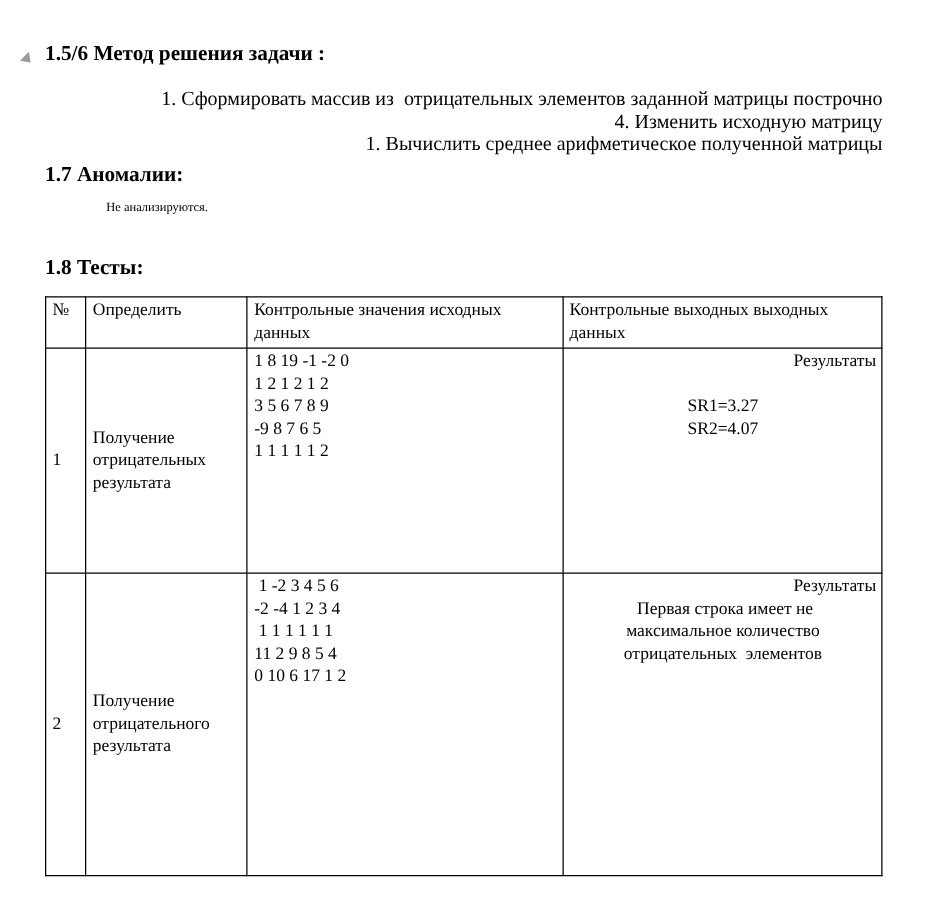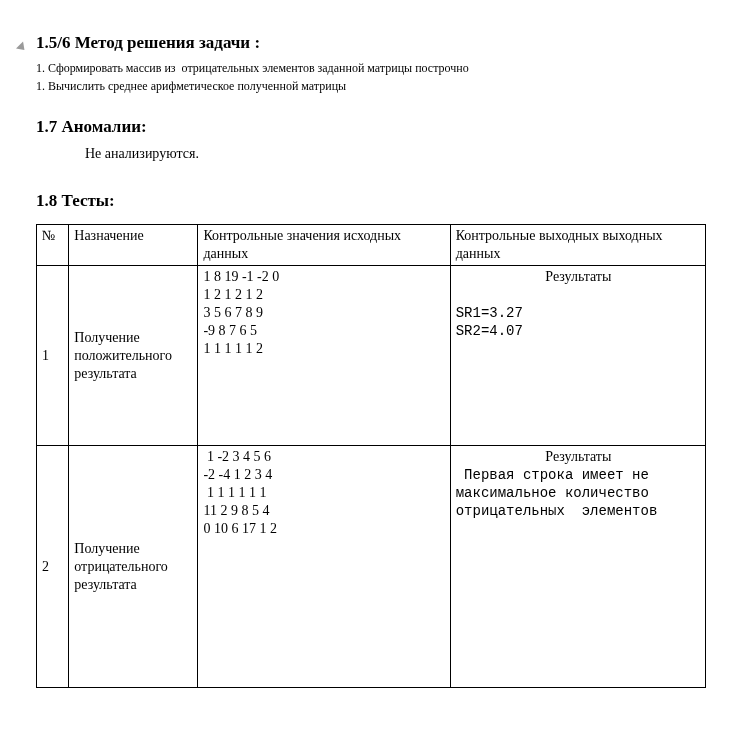--- a/index.html
+++ b/index.html
@@ -23,28 +23,28 @@
     border-top: 7px solid #9a9a9a;
     transform: rotate(-45deg);
     cursor: pointer;
   }
 
   .heading {
     font-size: 17px;
     font-weight: bold;
     line-height: 22px;
   }
-  .method-heading { margin-bottom: 5px; }
+  .method-heading { margin-bottom: 17px; }
 
-  .steps { font-size: 12px; line-height: 18px; }
+  .steps { font-size: 16px; line-height: 18px; text-align: right; }
   .step { white-space: pre-wrap; }
 
-  .anomalies-heading { margin-top: 21px; margin-bottom: 7px; }
+  .anomalies-heading { margin-top: 4px; margin-bottom: 7px; }
   .anomalies-text {
-    font-size: 14px;
+    font-size: 10px;
     line-height: 18px;
     padding-left: 49px;
   }
 
   .tests-heading { margin-top: 27px; margin-bottom: 12px; }
 
   table.tests-table {
     border-collapse: collapse;
     width: 670px;
     table-layout: fixed;
@@ -64,59 +64,60 @@
   .col-out   { width: 253px; }
 
   .tests-table thead th { height: 38px; }
 
   .row-1 td { height: 180px; }
   .row-2 td { height: 242px; }
 
   td.va-middle { vertical-align: middle; }
 
   .matrix { white-space: pre-wrap; }
-  .out-title { text-align: center; }
-  .out-body { white-space: pre-wrap; text-align: left; font-family: Liberation Mono, monospace; }
+  .out-title { text-align: right; }
+  .out-body { white-space: pre-wrap; text-align: center; }
 </style>
 </head>
 <body>
 
 <span class="collapse-marker"></span>
 
 <div class="page">
 
   <div>
     <div class="heading method-heading">1.5/6 Метод решения задачи :</div>
     <div class="steps">
       <div class="step">1. Сформировать массив из  отрицательных элементов заданной матрицы построчно</div>
+      <div class="step">4. Изменить исходную матрицу</div>
       <div class="step">1. Вычислить среднее арифметическое полученной матрицы</div>
     </div>
   </div>
 
   <div>
     <div class="heading anomalies-heading">1.7 Аномалии:</div>
     <div class="anomalies-text">Не анализируются.</div>
   </div>
 
   <div>
     <div class="heading tests-heading">1.8 Тесты:</div>
 
     <table class="tests-table">
       <thead>
         <tr>
           <th class="col-num">№</th>
-          <th class="col-purp">Назначение</th>
+          <th class="col-purp">Определить</th>
           <th class="col-in">Контрольные значения исходных данных</th>
           <th class="col-out">Контрольные выходных  выходных данных</th>
         </tr>
       </thead>
       <tbody>
         <tr class="row-1">
           <td class="va-middle">1</td>
-          <td class="va-middle">Получение положительного результата</td>
+          <td class="va-middle">Получение отрицательных результата</td>
           <td>
             <div class="matrix">1 8 19 -1 -2 0
 1 2 1 2 1 2
 3 5 6 7 8 9
 -9 8 7 6 5
 1 1 1 1 1 2</div>
           </td>
           <td>
             <div class="out-title">Результаты</div>
             <div class="out-body">

